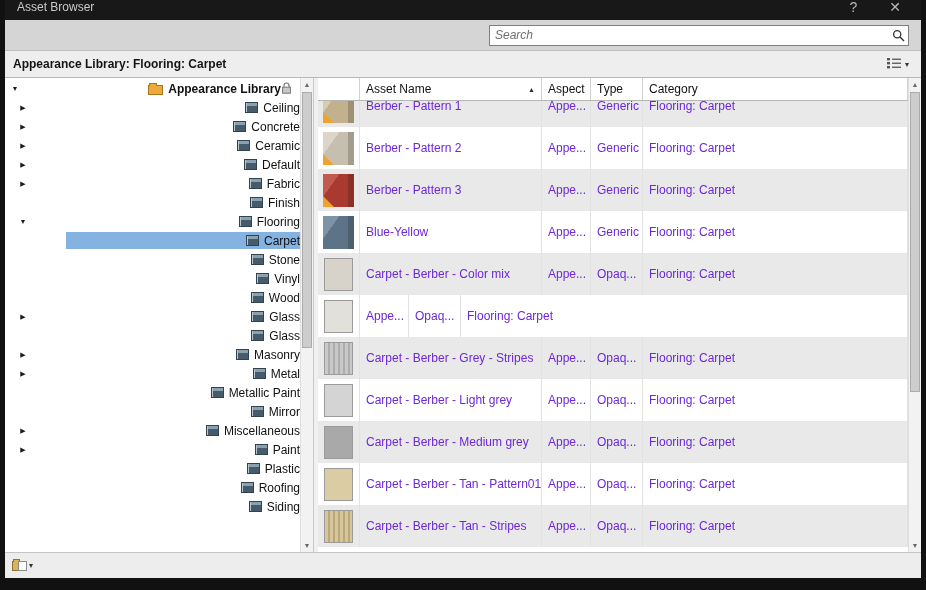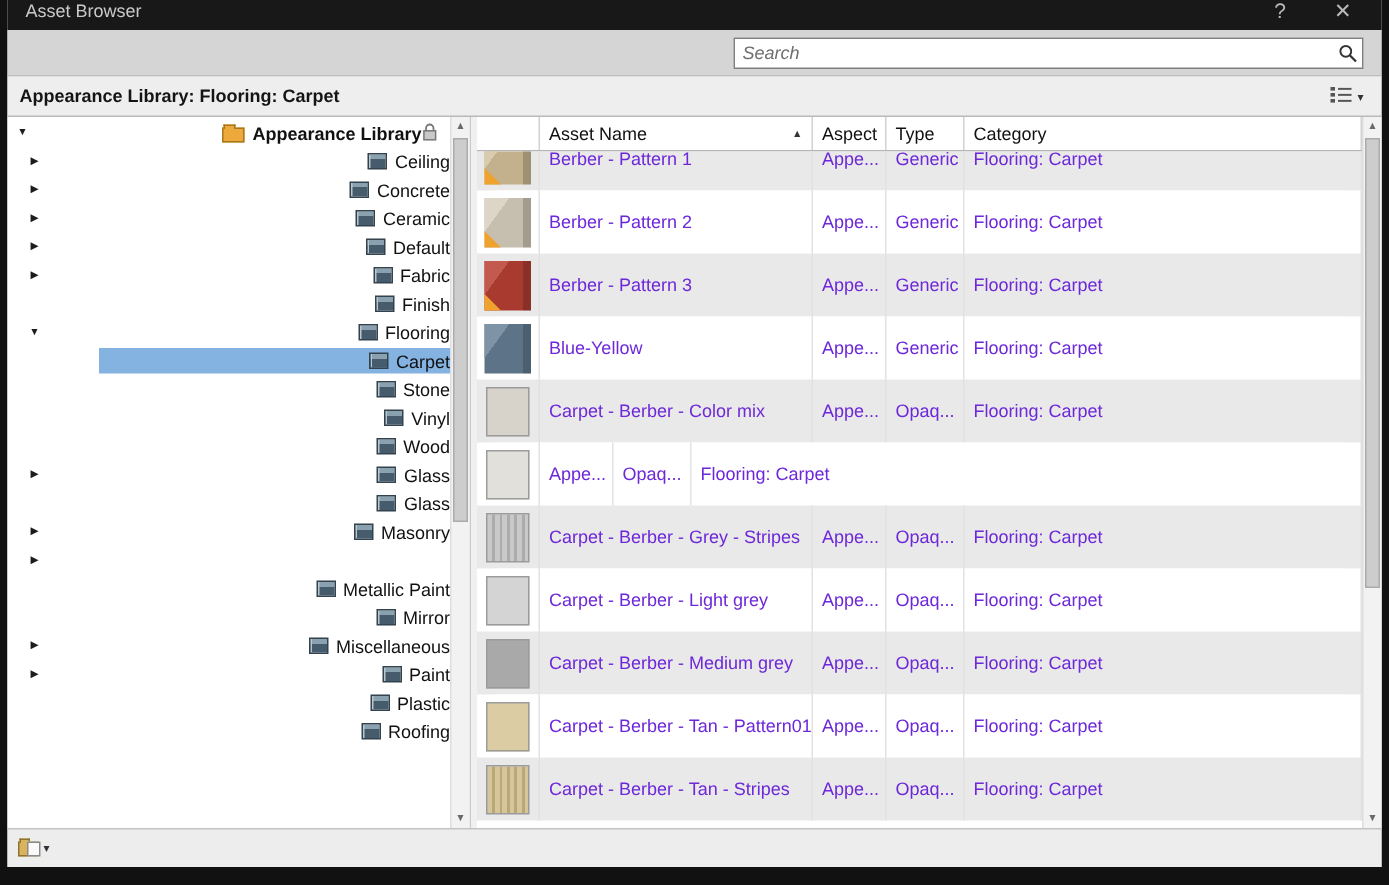--- a/index.html
+++ b/index.html
@@ -260,20 +260,24 @@
             </div>
             <div class="tree-row level1">
               <span class="twisty">▶</span>
               <span class="tree-content">
                 <span class="cat-icon"></span>
                 <span class="tree-label">Masonry</span>
               </span>
             </div>
             <div class="tree-row level1">
               <span class="twisty">▶</span>
+              <span class="tree-content">
+                <span class="cat-icon"></span>
+                <span class="tree-label">Metal</span>
+              </span>
             </div>
             <div class="tree-row level1">
               <span class="twisty"></span>
               <span class="tree-content">
                 <span class="cat-icon"></span>
                 <span class="tree-label">Metallic Paint</span>
               </span>
             </div>
             <div class="tree-row level1">
               <span class="twisty"></span>
@@ -301,20 +305,27 @@
               <span class="tree-content">
                 <span class="cat-icon"></span>
                 <span class="tree-label">Plastic</span>
               </span>
             </div>
             <div class="tree-row level1">
               <span class="twisty"></span>
               <span class="tree-content">
                 <span class="cat-icon"></span>
                 <span class="tree-label">Roofing</span>
+              </span>
+            </div>
+            <div class="tree-row level1">
+              <span class="twisty"></span>
+              <span class="tree-content">
+                <span class="cat-icon"></span>
+                <span class="tree-label">Siding</span>
               </span>
             </div>
           </div>
         <div class="vscroll tree-scroll">
           <div class="sb-arrow up">▲</div>
           <div class="sb-thumb"></div>
           <div class="sb-arrow down">▼</div>
         </div>
       </div>
 

